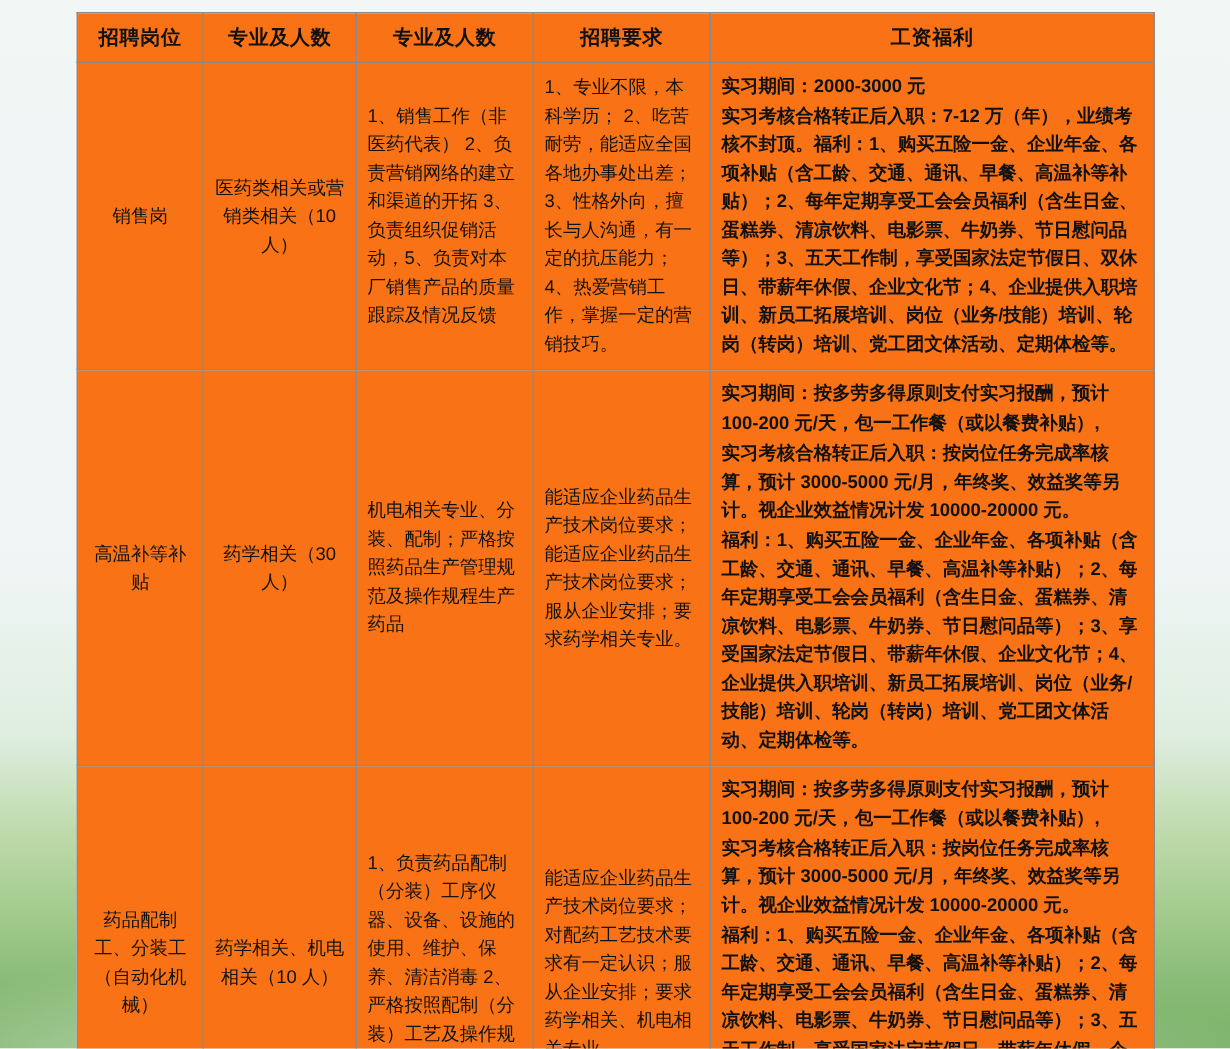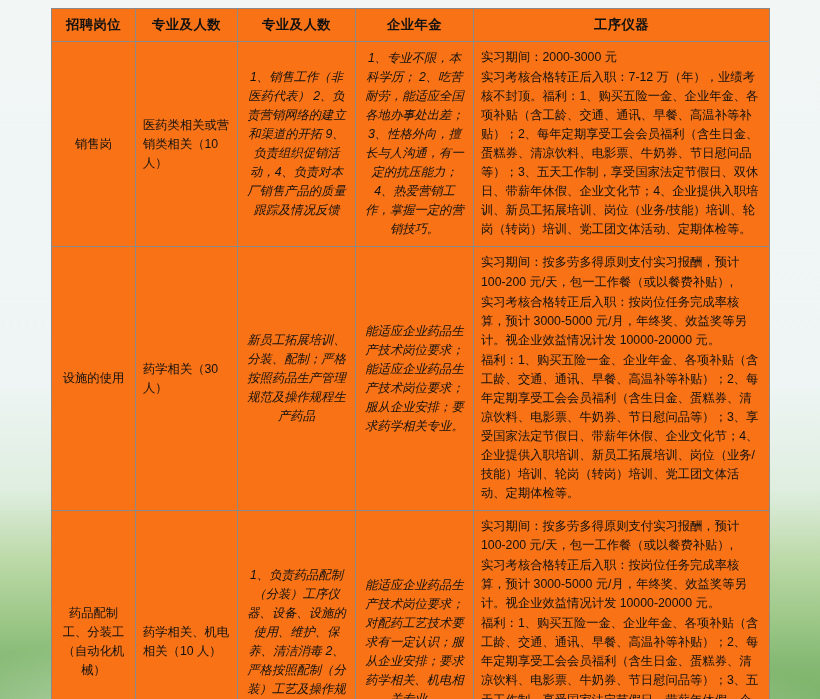--- a/index.html
+++ b/index.html
@@ -70,40 +70,40 @@
     height: 26px;
     padding: 3px 4px;
     letter-spacing: 0.5px;
   }
   td.post {
     text-align: center;
     font-size: 12.6px;
     line-height: 1.7;
   }
   td.major {
-    text-align: left;
+    text-align: center;
     font-size: 12.6px;
     line-height: 1.7;
   }
   td.duty, td.req {
-    text-align: center;
+    text-align: left;
     font-size: 12.4px;
     line-height: 1.62;
-    font-style: italic;
   }
   td.salary {
     text-align: left;
     font-size: 12.4px;
     line-height: 1.62;
     vertical-align: top;
     padding-top: 8px;
   }
   td.salary p {
     margin: 0 0 1px 0;
     text-indent: 0;
+    font-weight: bold;
   }
   .col-post { width: 84px; }
   .col-major { width: 102px; }
   .col-duty { width: 118px; }
   .col-req { width: 118px; }
   .col-salary { width: 296px; }
   .row1 .duty, .row1 .req { vertical-align: middle; }
 </style>
 </head>
 <body>
@@ -118,39 +118,39 @@
       <col class="col-major">
       <col class="col-duty">
       <col class="col-req">
       <col class="col-salary">
     </colgroup>
     <thead>
       <tr>
         <th>招聘岗位</th>
         <th>专业及人数</th>
         <th>专业及人数</th>
-        <th>企业年金</th>
-        <th>工序仪器</th>
+        <th>招聘要求</th>
+        <th>工资福利</th>
       </tr>
     </thead>
     <tbody>
       <tr class="row1">
         <td class="post">销售岗</td>
         <td class="major">医药类相关或营销类相关（10 人）</td>
-        <td class="duty">1、销售工作（非医药代表） 2、负责营销网络的建立和渠道的开拓 9、负责组织促销活动，4、负责对本厂销售产品的质量跟踪及情况反馈</td>
+        <td class="duty">1、销售工作（非医药代表） 2、负责营销网络的建立和渠道的开拓 3、负责组织促销活动，5、负责对本厂销售产品的质量跟踪及情况反馈</td>
         <td class="req">1、专业不限，本科学历； 2、吃苦耐劳，能适应全国各地办事处出差； 3、性格外向，擅长与人沟通，有一定的抗压能力； 4、热爱营销工作，掌握一定的营销技巧。</td>
         <td class="salary">
           <p>实习期间：2000-3000 元</p>
           <p>实习考核合格转正后入职：7-12 万（年），业绩考核不封顶。福利：1、购买五险一金、企业年金、各项补贴（含工龄、交通、通讯、早餐、高温补等补贴）；2、每年定期享受工会会员福利（含生日金、蛋糕券、清凉饮料、电影票、牛奶券、节日慰问品等）；3、五天工作制，享受国家法定节假日、双休日、带薪年休假、企业文化节；4、企业提供入职培训、新员工拓展培训、岗位（业务/技能）培训、轮岗（转岗）培训、党工团文体活动、定期体检等。</p>
         </td>
       </tr>
       <tr>
-        <td class="post">设施的使用</td>
+        <td class="post">高温补等补贴</td>
         <td class="major">药学相关（30 人）</td>
-        <td class="duty">新员工拓展培训、分装、配制；严格按照药品生产管理规范及操作规程生产药品</td>
+        <td class="duty">机电相关专业、分装、配制；严格按照药品生产管理规范及操作规程生产药品</td>
         <td class="req">能适应企业药品生产技术岗位要求；能适应企业药品生产技术岗位要求；服从企业安排；要求药学相关专业。</td>
         <td class="salary">
           <p>实习期间：按多劳多得原则支付实习报酬，预计 100-200 元/天，包一工作餐（或以餐费补贴）,</p>
           <p>实习考核合格转正后入职：按岗位任务完成率核算，预计 3000-5000 元/月，年终奖、效益奖等另计。视企业效益情况计发 10000-20000 元。</p>
           <p>福利：1、购买五险一金、企业年金、各项补贴（含工龄、交通、通讯、早餐、高温补等补贴）；2、每年定期享受工会会员福利（含生日金、蛋糕券、清凉饮料、电影票、牛奶券、节日慰问品等）；3、享受国家法定节假日、带薪年休假、企业文化节；4、企业提供入职培训、新员工拓展培训、岗位（业务/技能）培训、轮岗（转岗）培训、党工团文体活动、定期体检等。</p>
         </td>
       </tr>
       <tr>
         <td class="post">药品配制工、分装工（自动化机械）</td>
         <td class="major">药学相关、机电相关（10 人）</td>

